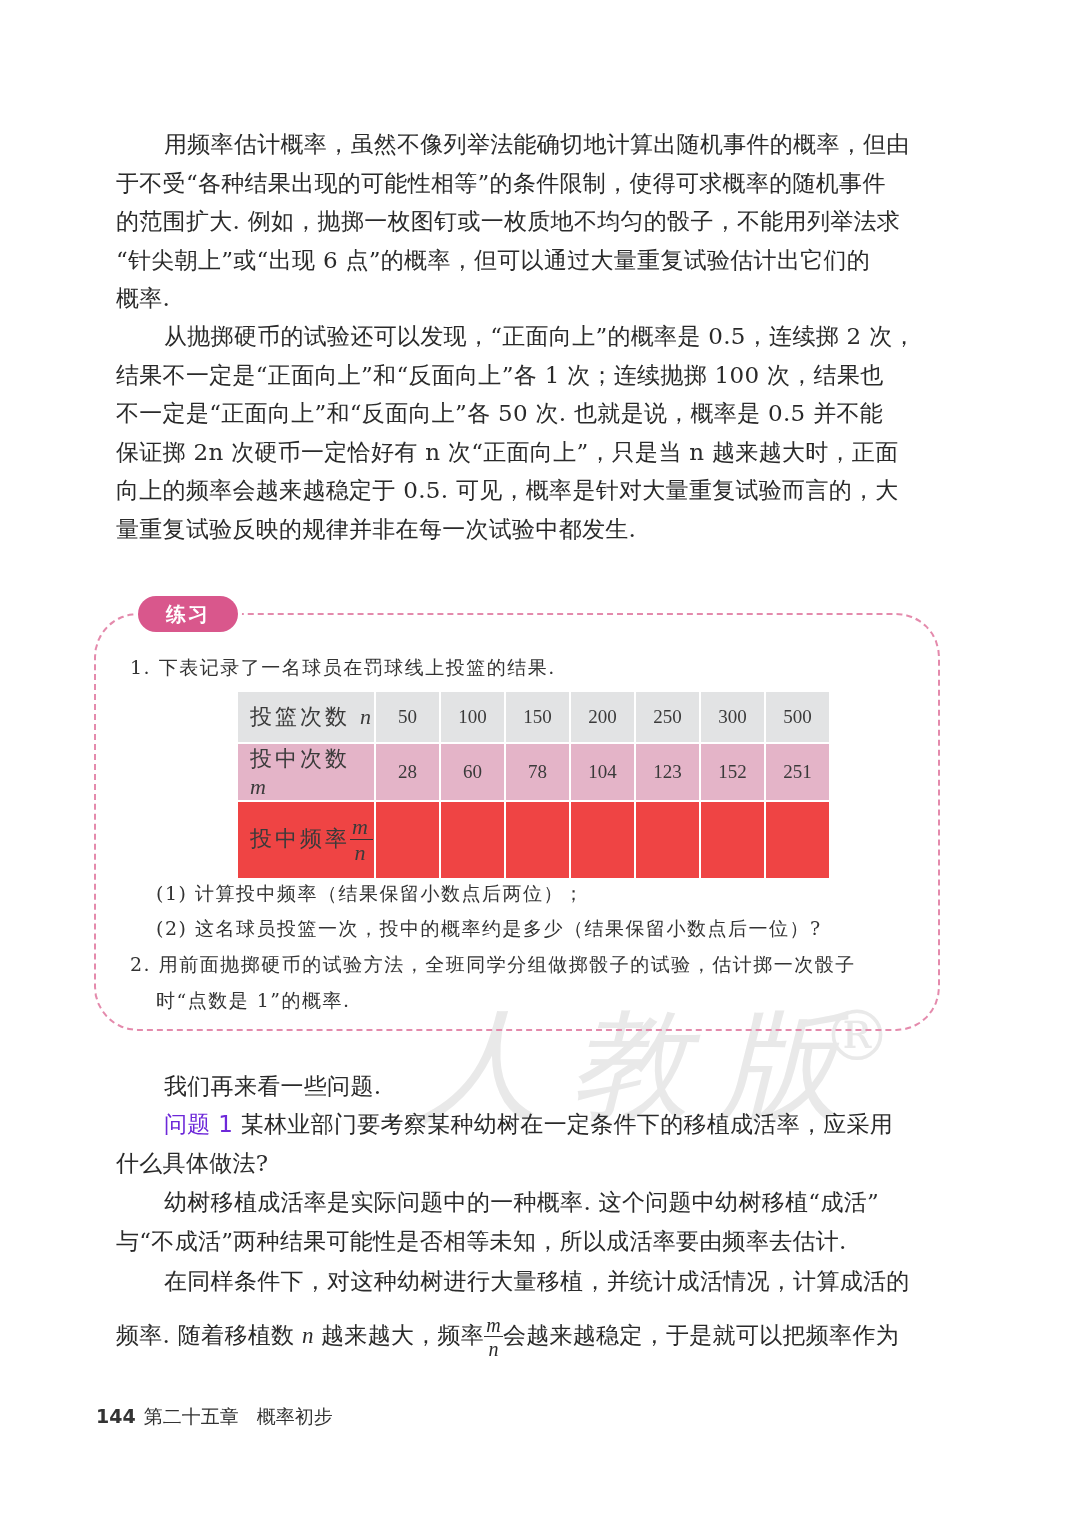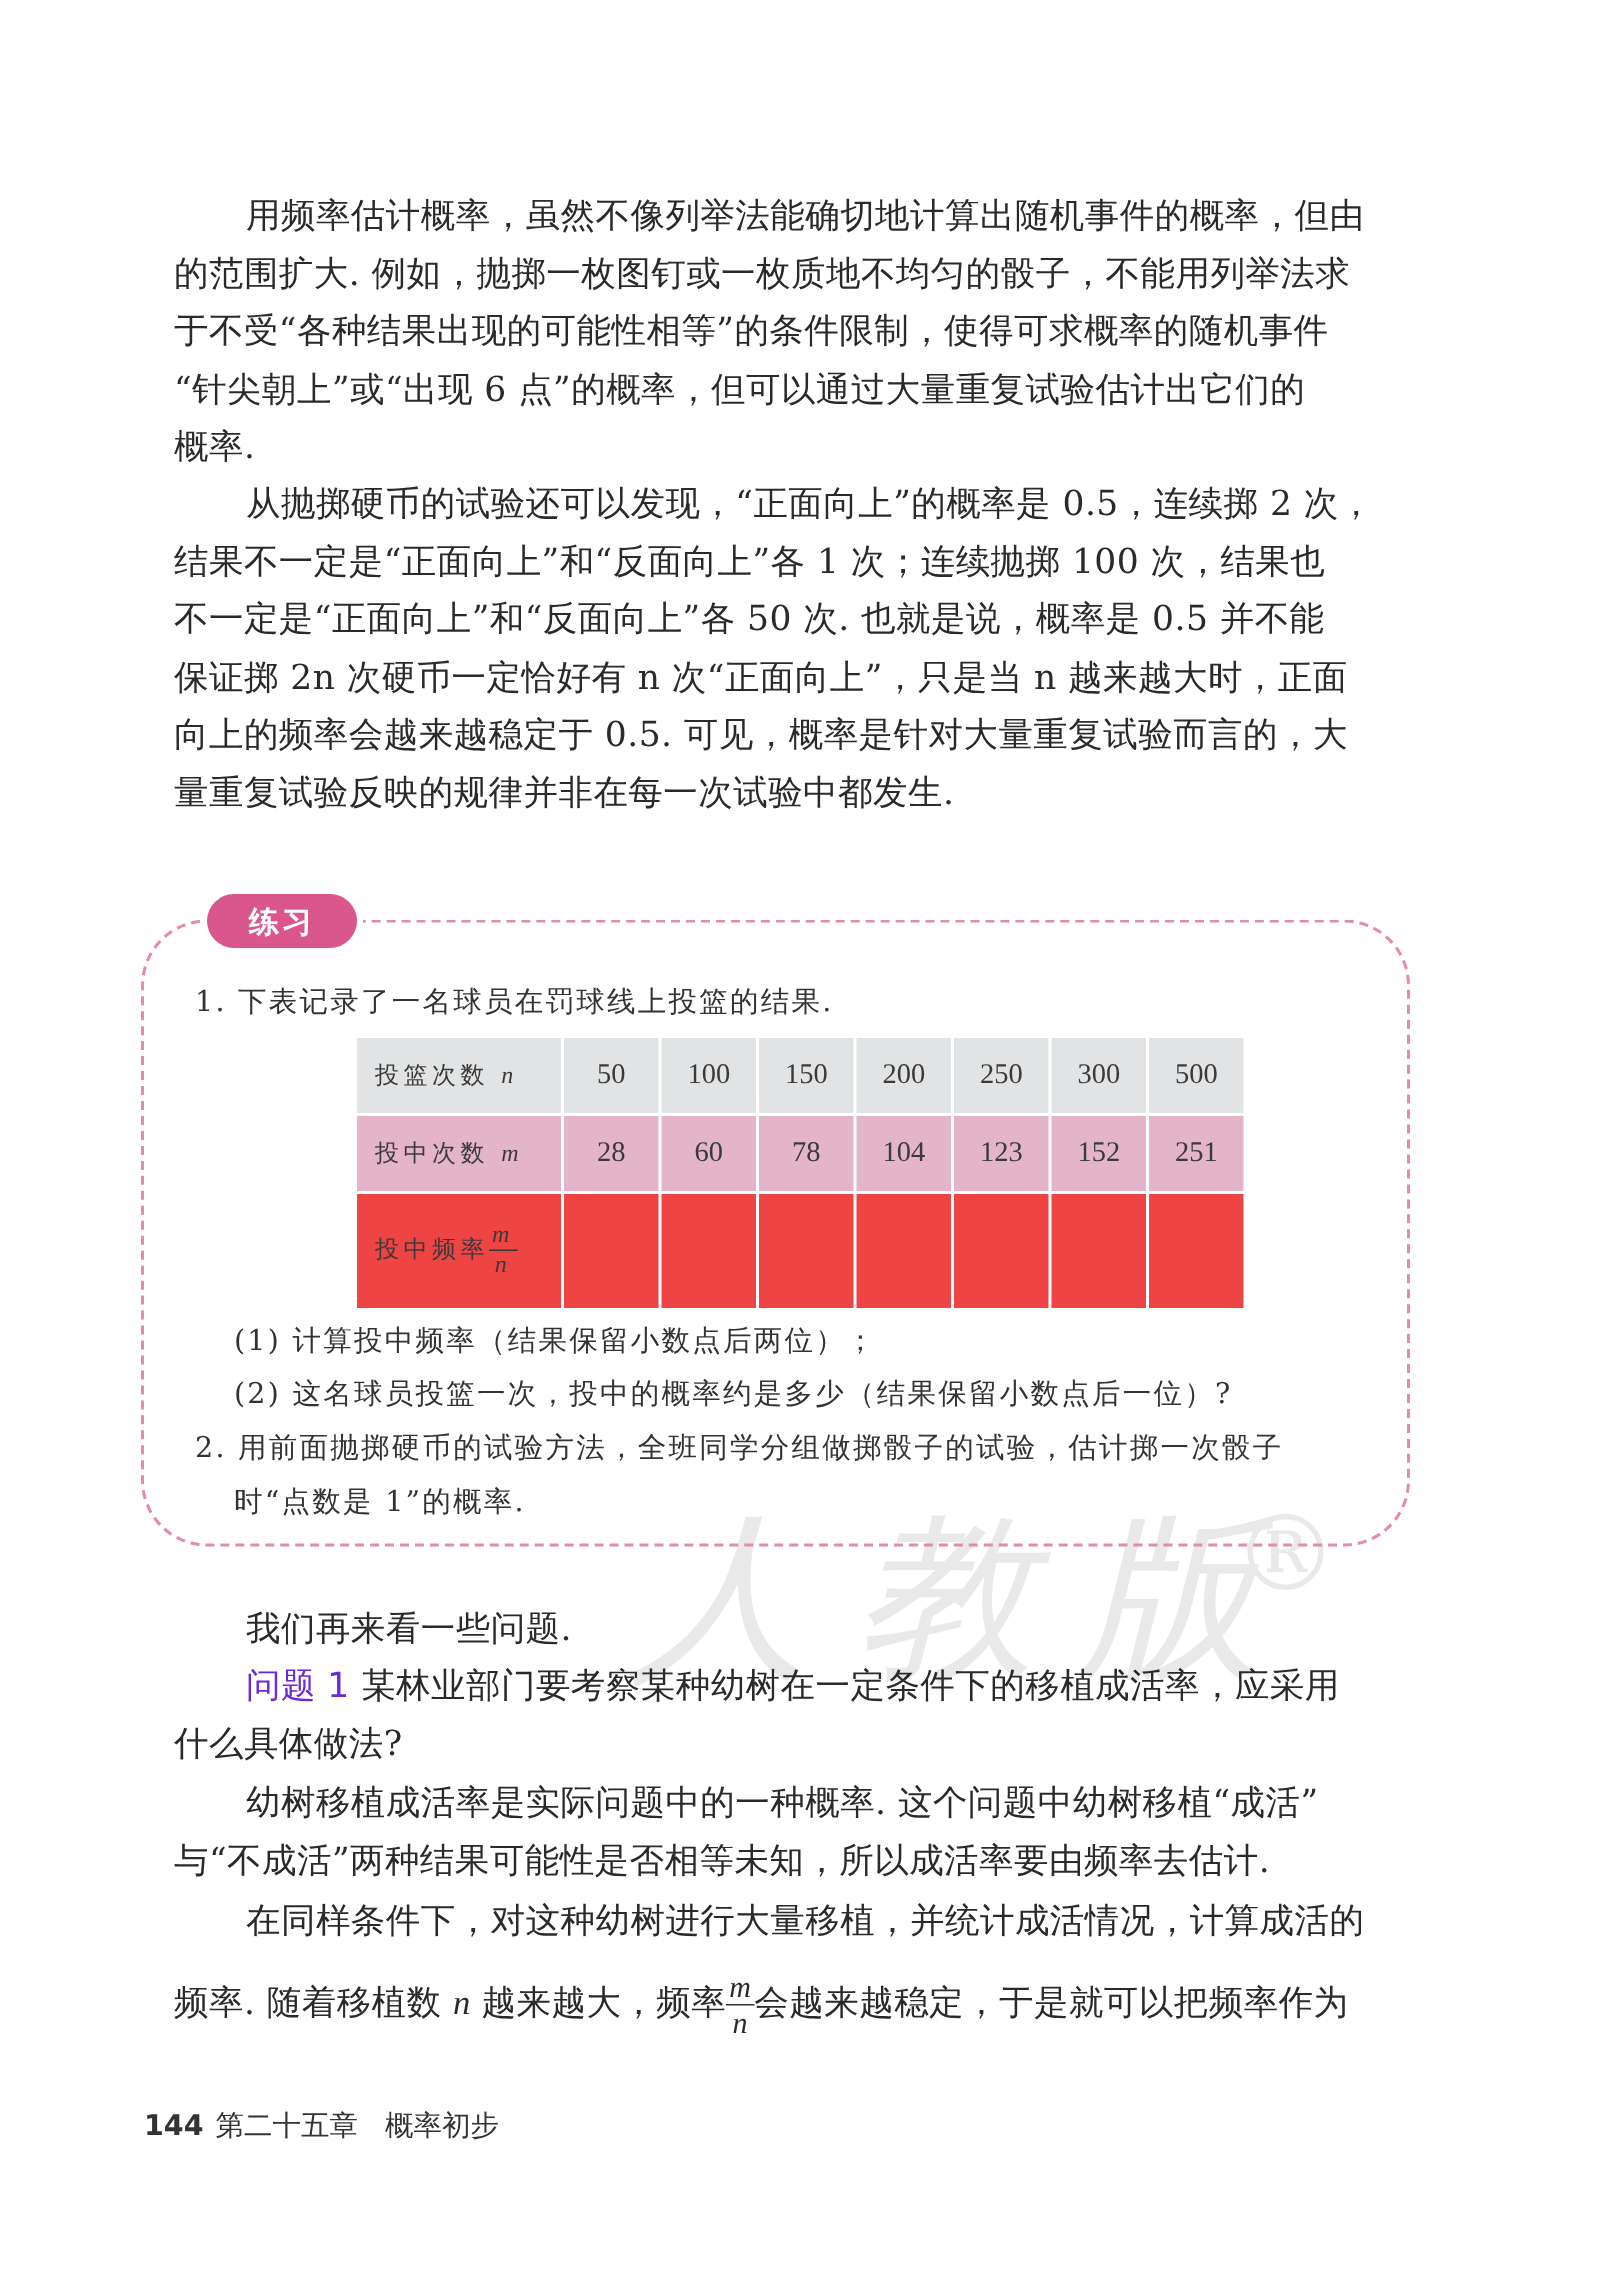--- a/index.html
+++ b/index.html
@@ -41,21 +41,21 @@
   table.data {
     position: absolute; left: 236px; top: 690px; border-collapse: separate; border-spacing: 2px;
     background: #ffffff; z-index: 1;
   }
   table.data td {
     font-size: 19px; color: #3a3a3a; text-align: center; padding: 0; height: 50px;
     font-family: "Liberation Serif", serif;
   }
   table.data td.lab {
     text-align: left; padding-left: 12px; width: 124px; letter-spacing: 3px;
-    font-family: "DejaVu Serif", serif; font-size: 16px;
+    font-family: "DejaVu Serif", serif; font-size: 22px;
   }
   table.data td.num { width: 63px; }
   tr.row-n td { background: #e2e3e4; }
   tr.row-m td { background: #e4b4c8; }
   tr.row-f td { background: #ef4444; height: 76px; }
   .var { font-style: italic; font-family: "Liberation Serif", serif; letter-spacing: 0; }
   .frac { display: inline-block; vertical-align: middle; text-align: center; line-height: 1; font-family: "Liberation Serif", serif; font-style: italic; }
   .frac span { display: block; }
   .frac .num-part { border-bottom: 1px solid #333; padding: 0 2px 1px; }
   .frac .den-part { padding-top: 2px; }
@@ -69,22 +69,22 @@
 </head>
 <body>
 
 <div class="watermark">
   <span>人教版</span>
   <span class="reg">®</span>
 </div>
 
 <div class="para" style="top:125px;">
   <span class="line indent">用频率估计概率，虽然不像列举法能确切地计算出随机事件的概率，但由</span>
+  <span class="line">于不受“各种结果出现的可能性相等”的条件限制，使得可求概率的随机事件</span>
   <span class="line">的范围扩大. 例如，抛掷一枚图钉或一枚质地不均匀的骰子，不能用列举法求</span>
-  <span class="line">于不受“各种结果出现的可能性相等”的条件限制，使得可求概率的随机事件</span>
   <span class="line">“针尖朝上”或“出现 6 点”的概率，但可以通过大量重复试验估计出它们的</span>
   <span class="line">概率.</span>
 </div>
 
 <div class="para" style="top:317px;">
   <span class="line indent">从抛掷硬币的试验还可以发现，“正面向上”的概率是 0.5，连续掷 2 次，</span>
   <span class="line">结果不一定是“正面向上”和“反面向上”各 1 次；连续抛掷 100 次，结果也</span>
   <span class="line">不一定是“正面向上”和“反面向上”各 50 次. 也就是说，概率是 0.5 并不能</span>
   <span class="line">保证掷 2n 次硬币一定恰好有 n 次“正面向上”，只是当 n 越来越大时，正面</span>
   <span class="line">向上的频率会越来越稳定于 0.5. 可见，概率是针对大量重复试验而言的，大</span>

